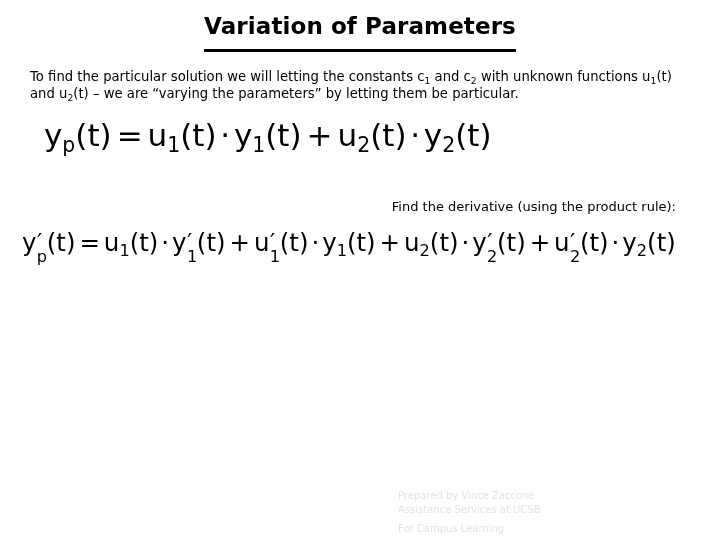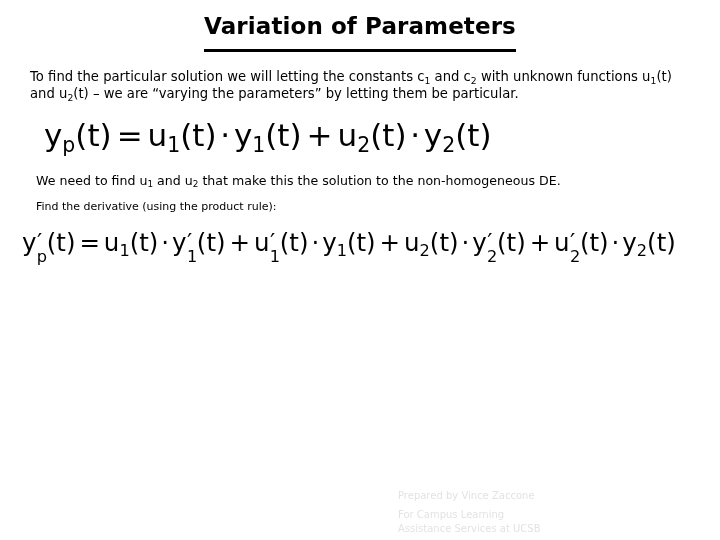--- a/index.html
+++ b/index.html
@@ -56,22 +56,23 @@
     left: 36px;
     width: 640px;
     font-size: 12.6px;
     line-height: 16px;
   }
   .para-find {
     position: absolute;
     top: 199px;
     left: 36px;
     width: 640px;
-    font-size: 11px;
+    font-size: 13px;
     line-height: 16px;
+    text-align: right;
   }
   sub {
     font-size: 0.7em;
     vertical-align: -0.28em;
     line-height: 0;
   }
 
   
   .equation {
     position: absolute;
@@ -154,29 +155,26 @@
   </div>
 
   <div class="para-intro">
     <span>To find the particular solution we will letting the constants c</span><sub>1</sub><span> and c</span><sub>2</sub><span> with unknown functions u</span><sub>1</sub><span>(t) and u</span><sub>2</sub><span>(t) – we are “varying the parameters” by letting them be particular.</span>
   </div>
 
   <div class="equation eq1">
     <span class="v">y</span><span class="sb">p</span><span>(t)</span><span class="op">=</span><span class="v">u</span><span class="sb">1</span><span>(t)</span><span class="dot">·</span><span class="v">y</span><span class="sb">1</span><span>(t)</span><span class="op">+</span><span class="v">u</span><span class="sb">2</span><span>(t)</span><span class="dot">·</span><span class="v">y</span><span class="sb">2</span><span>(t)</span>
   </div>
 
-  <div class="para-need">
-    <span>We need to find u</span><sub>1</sub><span> and u</span><sub>2</sub><span> that make this the solution to the non-homogeneous DE.</span>
-  </div>
 
   <div class="para-find">Find the derivative (using the product rule):</div>
 
   <div class="equation eq2">
     <span class="v">y</span><span class="stack"><span class="pr-s">′</span><span class="sb-s">p</span></span><span class="spacer-narrow"></span><span>(t)</span><span class="op">=</span><span class="v">u</span><span class="sb">1</span><span>(t)</span><span class="dot">·</span><span class="v">y</span><span class="stack"><span class="pr-s">′</span><span class="sb-s">1</span></span><span class="spacer-narrow"></span><span>(t)</span><span class="op">+</span><span class="v">u</span><span class="stack"><span class="pr-s">′</span><span class="sb-s">1</span></span><span class="spacer-narrow"></span><span>(t)</span><span class="dot">·</span><span class="v">y</span><span class="sb">1</span><span>(t)</span><span class="op">+</span><span class="v">u</span><span class="sb">2</span><span>(t)</span><span class="dot">·</span><span class="v">y</span><span class="stack"><span class="pr-s">′</span><span class="sb-s">2</span></span><span class="spacer-narrow"></span><span>(t)</span><span class="op">+</span><span class="v">u</span><span class="stack"><span class="pr-s">′</span><span class="sb-s">2</span></span><span class="spacer-narrow"></span><span>(t)</span><span class="dot">·</span><span class="v">y</span><span class="sb">2</span><span>(t)</span>
   </div>
 
   <div class="footer">
     <span class="fline">Prepared by Vince Zaccone</span>
+    <span class="fline">Assistance Services at UCSB</span>
     <span class="fline gap">For Campus Learning</span>
-    <span class="fline">Assistance Services at UCSB</span>
   </div>
 
 </div>
 
 </body></html>

